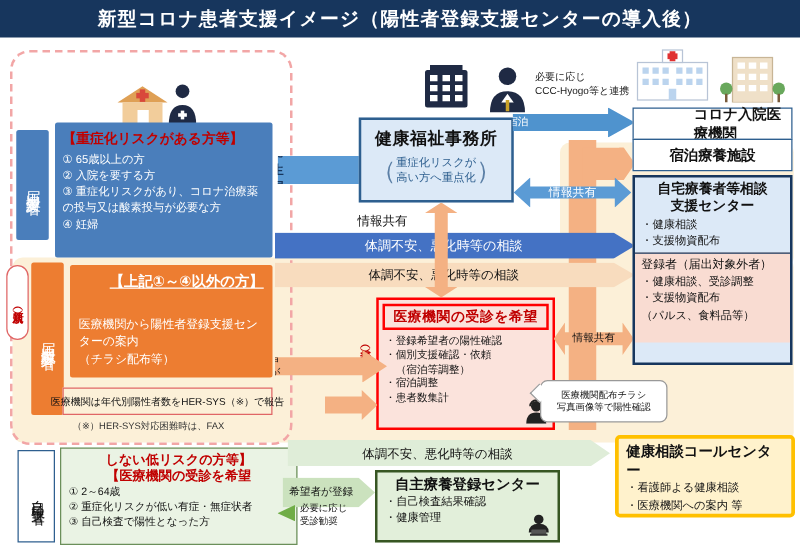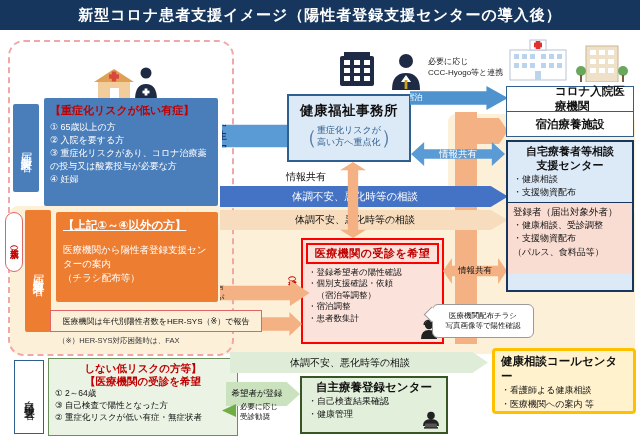--- a/index.html
+++ b/index.html
@@ -21,23 +21,23 @@
   .clinic-icon{left:86px;top:66px;width:74px;height:34px;}
   .notify-label{left:13px;top:104px;width:26px;height:88px;background:#4A7EBB;color:#fff;font-size:12px;border-radius:2px;}
   .notify-box{left:44px;top:98px;width:174px;height:108px;background:#4A7EBB;color:#fff;
               padding:5px 6px;border-radius:2px;}
   .notify-title{color:#C00000;font-weight:bold;font-size:11px;margin-bottom:3px;}
   .notify-box .item{font-size:9px;line-height:1.45;}
   .new-badge1{left:5px;top:212px;width:18px;height:60px;background:#fff;border:1px solid #E06666;
               border-radius:9px;color:#C00000;font-weight:bold;font-size:9px;letter-spacing:0;}
   .nonnotify-label{left:25px;top:210px;width:26px;height:122px;background:#ED7D31;color:#fff;font-size:12px;border-radius:2px;}
   .nonnotify-box{left:56px;top:212px;width:162px;height:90px;background:#ED7D31;color:#fff;padding:6px 7px;border-radius:2px;}
-  .nonnotify-title{font-weight:bold;font-size:11.5px;text-decoration:underline;text-align:left;margin-bottom:10px;}
+  .nonnotify-title{font-weight:bold;font-size:11.5px;text-decoration:underline;text-align:right;margin-bottom:20px;}
   .nonnotify-box .line{font-size:9.5px;line-height:1.45;}
-  .hersys-box{left:50px;top:310px;width:212px;height:22px;background:#FCF0D8;border:1px solid #E06666;
+  .hersys-box{left:50px;top:310px;width:168px;height:22px;background:#FCF0D8;border:1px solid #E06666;
               font-size:8px;display:flex;align-items:center;justify-content:center;white-space:nowrap;z-index:3;}
   .fax-note{left:58px;top:336px;width:190px;font-size:7.5px;color:#333;}
   
   .selftest-label{left:14px;top:360px;width:30px;height:74px;background:#fff;border:1.5px solid #2E5F8F;
                   font-size:11px;color:#111;}
   .selftest-box{left:48px;top:358px;width:190px;height:78px;background:#EAF3E4;border:1.5px solid #6B8F5A;padding:3px 6px;}
   .selftest-title{color:#C00000;font-weight:bold;font-size:10.5px;line-height:1.25;text-align:center;}
   .selftest-box .item{font-size:8.5px;line-height:1.4;}
   
   .office-icon{left:320px;top:50px;width:116px;height:40px;}
@@ -128,21 +128,21 @@
       <rect x="23" y="8.3" width="10" height="4.4" fill="#D9483B"></rect>
       <circle cx="60" cy="7" r="5.5" fill="#1F2A44"></circle>
       <path d="M49 34q0-16 11-16t11 16z" fill="#1F2A44"></path>
       <rect x="58.6" y="22.5" width="2.8" height="7" fill="#fff"></rect>
       <rect x="56.5" y="24.6" width="7" height="2.8" fill="#fff"></rect>
     </svg>
   </div>
 
   <div class="abs vtext notify-label">届出対象者</div>
   <div class="abs notify-box">
-    <div class="notify-title">【重症化リスクが低い有症】</div>
+    <div class="notify-title">【重症化リスクがある方等】</div>
     <div class="item">① 65歳以上の方</div>
     <div class="item">② 入院を要する方</div>
     <div class="item">③ 重症化リスクがあり、コロナ治療薬の投与又は酸素投与が必要な方</div>
     <div class="item">④ 妊婦</div>
   </div>
 
   <div class="abs vtext new-badge1">（新規）</div>
   <div class="abs vtext nonnotify-label">届出対象外者</div>
   <div class="abs nonnotify-box">
     <div class="nonnotify-title">【上記①～④以外の方】</div>
@@ -150,22 +150,22 @@
     <div class="line">（チラシ配布等）</div>
   </div>
   <div class="abs hersys-box">医療機関は年代別陽性者数をHER-SYS（※）で報告</div>
   <div class="abs fax-note">（※）HER-SYS対応困難時は、FAX</div>
 
   <div class="abs vtext selftest-label">自己検査者</div>
   <div class="abs selftest-box">
     <div class="selftest-title">しない低リスクの方等】</div>
     <div class="selftest-title">【医療機関の受診を希望</div>
     <div class="item">① 2～64歳</div>
+    <div class="item">② 重症化リスクが低い有症・無症状者</div>
     <div class="item">③ 自己検査で陽性となった方</div>
-    <div class="item">② 重症化リスクが低い有症・無症状者</div>
   </div>
 
   <div class="abs ar-r hassei">発生届</div>
 
   <div class="abs office-icon">
     <svg width="116" height="40" viewBox="0 0 116 40">
       <rect x="24" y="2" width="26" height="4" fill="#1F2A44"></rect>
       <rect x="20" y="6" width="34" height="30" rx="2" fill="#1F2A44"></rect>
       <g fill="#fff">
         <rect x="24" y="10" width="6" height="5"></rect>

